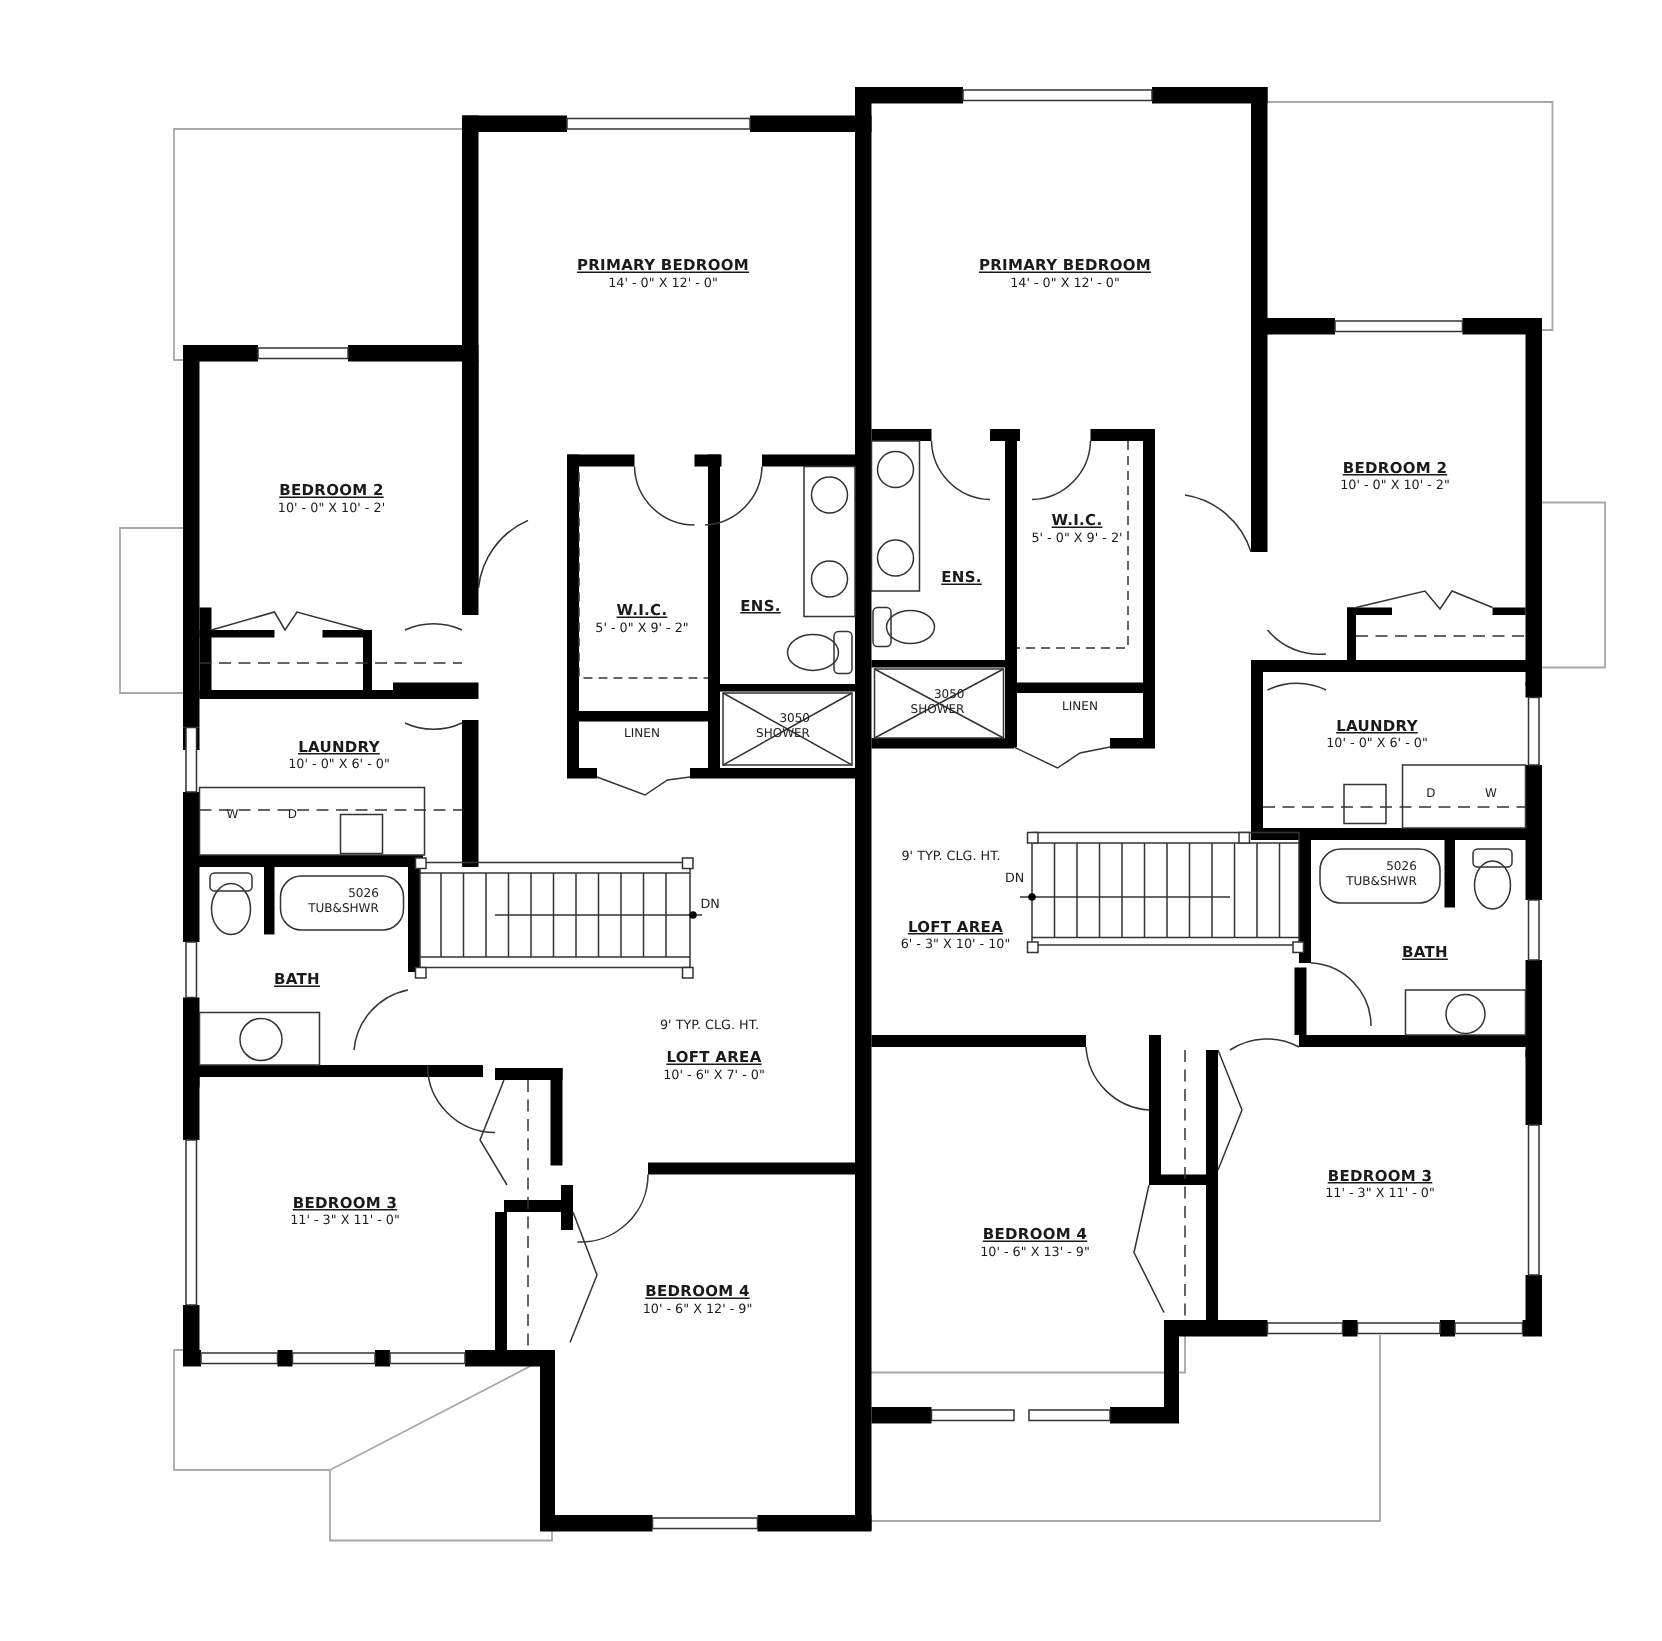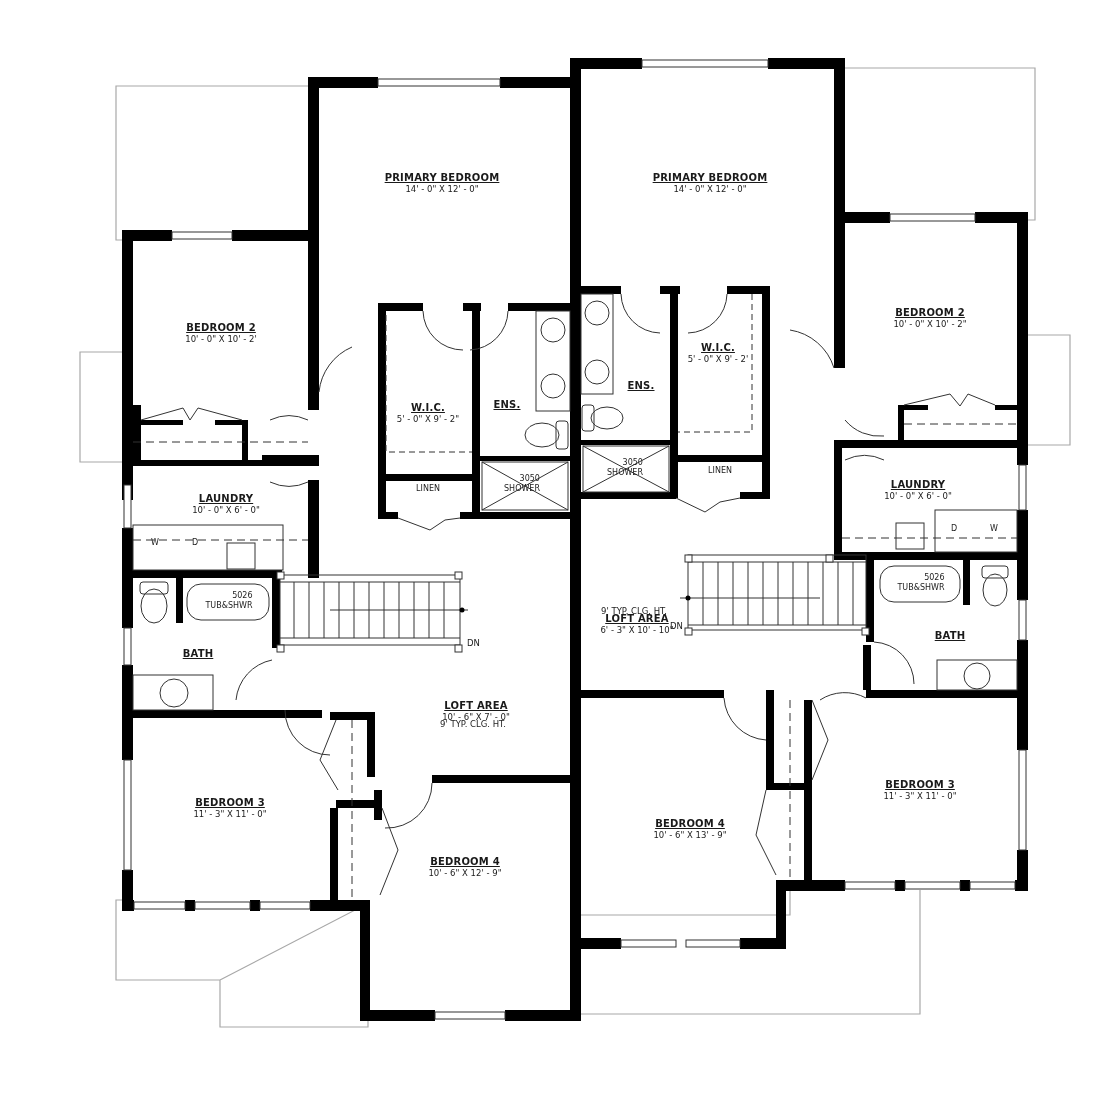--- a/index.html
+++ b/index.html
@@ -1,21 +1,21 @@
 <!DOCTYPE html>
 <html><head>
 <meta charset="utf-8">
 <style>
   html, body { margin: 0; padding: 0; background: #ffffff; }
   body { width: 1108px; height: 1094px; position: relative; overflow: hidden; font-family: "DejaVu Sans", sans-serif; }
   #plan { position: absolute; left: 0; top: 0; width: 1108px; height: 1094px; }
   .lbl { position: absolute; text-align: center; transform: translateX(-50%); white-space: nowrap; color: #1a1a1a; line-height: 1.15; }
   .lbl .name { font-family: "DejaVu Sans", sans-serif; font-weight: bold; font-size: 10px; text-decoration: underline; letter-spacing: 0.2px; display: block; }
   .lbl .dim { font-family: "DejaVu Sans", sans-serif; font-size: 8.5px; display: block; margin-top: 1px; }
-  .note { position: absolute; font-size: 8.5px; color: #222; white-space: nowrap; font-family: "DejaVu Sans", sans-serif; margin-top: 40px; }
+  .note { position: absolute; font-size: 8.5px; color: #222; white-space: nowrap; font-family: "DejaVu Sans", sans-serif; }
   .fix { position: absolute; font-size: 8px; color: #222; white-space: nowrap; text-align: right; transform: translateX(-50%); line-height: 1.2; font-family: "DejaVu Sans", sans-serif; }
 </style>
 </head>
 <body>
 
 <svg id="plan" viewBox="0 0 1108 1094" xmlns="http://www.w3.org/2000/svg">
 
   <g fill="none" stroke="#a8a8a8" stroke-width="1.2">
     <polyline points="308,86 116,86 116,240 124,240"></polyline>
     <polyline points="124,352 80,352 80,462 124,462"></polyline>

